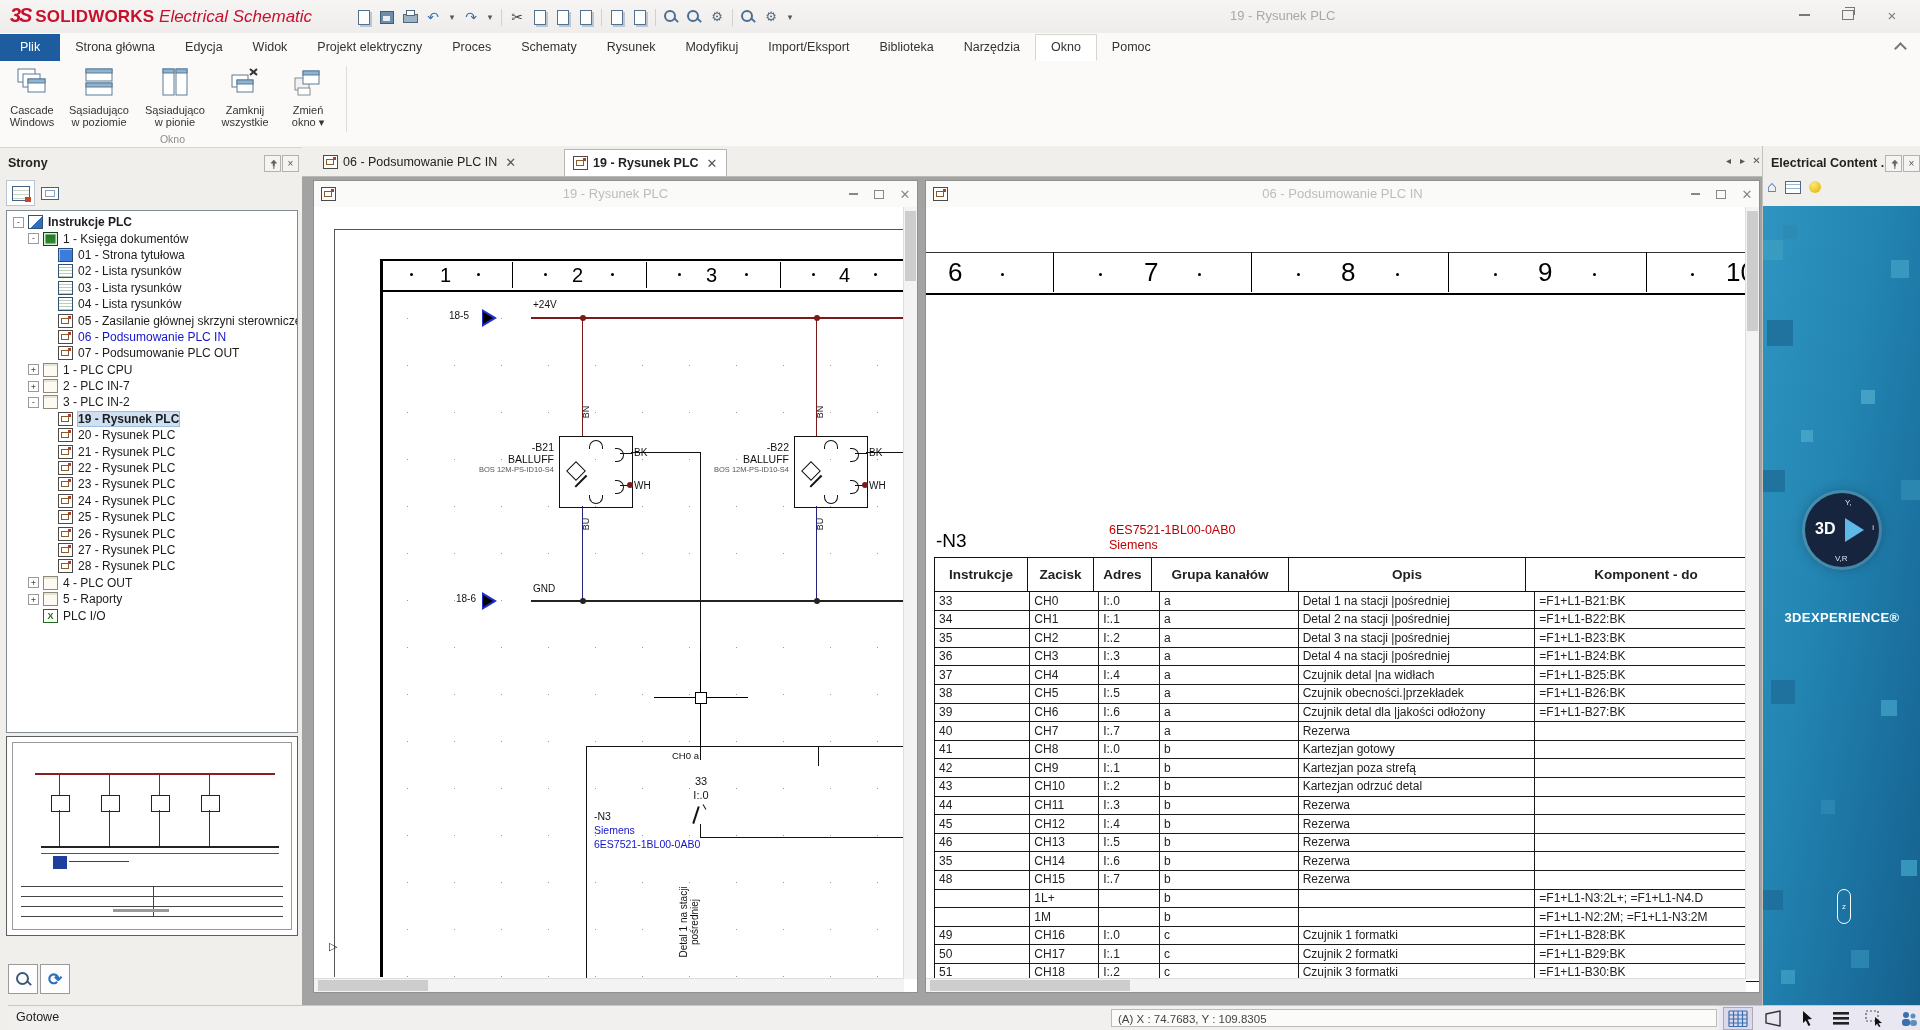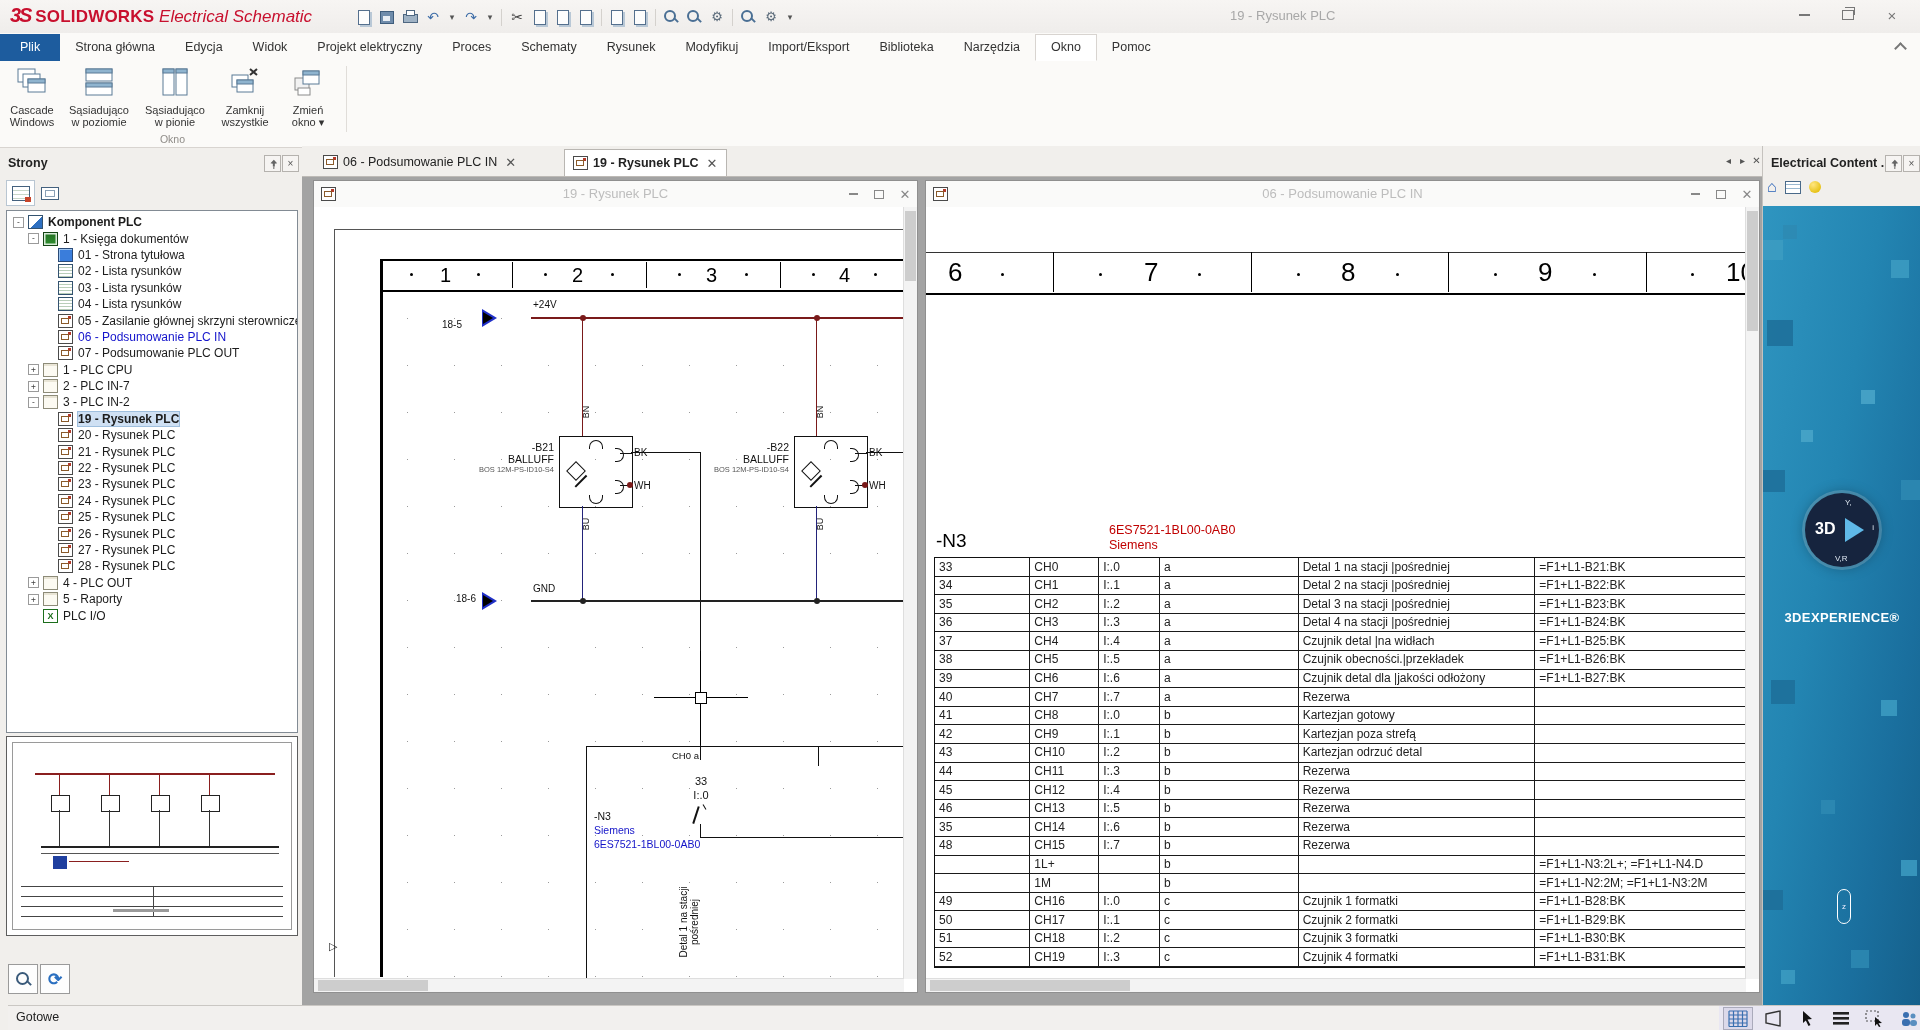--- a/index.html
+++ b/index.html
@@ -306,21 +306,21 @@
       </span>
     <span class="tbtn" style="left:29px;border-color:transparent;background:transparent;">
         <span class="tb-frame"></span>
       </span>
   </div>
   <div id="tree">
 
       <div class="titem root" style="padding-left: 6px;">
         <span class="exp">-</span>
         <span class="ic icon-project"></span>
-        <span class="tlabel">Komponent PLC</span>
+        <span class="tlabel">Instrukcje PLC</span>
       </div>
 
       <div class="titem" style="padding-left: 21px;">
         <span class="exp">-</span>
         <span class="ic icon-book"></span>
         <span class="tlabel">1 - Księga dokumentów</span>
       </div>
 
       <div class="titem" style="padding-left: 36px;">
         <span class="exp" style="visibility: hidden;"></span>
@@ -544,21 +544,21 @@
         <div class="rdot" style="left:230px;top:66px;"></div>
           <div class="rdot" style="left:297px;top:66px;"></div>
         <div class="rdot" style="left:364px;top:66px;"></div>
           <div class="rdot" style="left:431px;top:66px;"></div>
         <div class="rdot" style="left:498px;top:66px;"></div>
           <div class="rdot" style="left:560px;top:66px;"></div>
         <div class="abs" style="left:66px;top:52px;width:2.5px;height:718px;background:#000;"></div>
 
         <div class="abs" style="left:70px;top:88px;right:13px;bottom:13px;background-image:radial-gradient(#9a9a9a 0.8px,transparent 0.9px);background-size:47px 47px;"></div>
 
-        <span class="abs cad" style="left:128px;top:112px;width:34px;text-align:left;">18-5</span>
+        <span class="abs cad" style="left:128px;top:103px;width:34px;text-align:center;">18-5</span>
         <span class="mk" style="left:168px;top:102px;"></span>
         <span class="abs cad" style="left:219px;top:92px;">+24V</span>
         <div class="wire" style="left:217px;top:110px;width:386px;height:1.6px;background:#7a1a1a;"></div>
         <div class="dotj" style="left:266px;top:108px;background:#7a1a1a;"></div>
         <div class="dotj" style="left:500px;top:108px;background:#7a1a1a;"></div>
         <div class="wire" style="left:268px;top:111px;width:1.4px;height:118px;background:#7a1a1a;"></div>
         <div class="wire" style="left:502px;top:111px;width:1.4px;height:118px;background:#7a1a1a;"></div>
         <span class="abs cad rot90" style="left:266px;top:200px;font-size:9px;">BN</span>
         <span class="abs cad rot90" style="left:500px;top:200px;font-size:9px;">BN</span>
 
@@ -678,20 +678,28 @@
         <div class="rdot" style="left:470px;top:66px;"></div>
           <div class="rdot" style="left:568px;top:66px;"></div>
         <div class="rdot" style="left:667px;top:66px;"></div>
           <div class="rdot" style="left:765px;top:66px;"></div>
 
         <span class="abs" style="left:10px;top:323px;font-size:19px;color:#000;">-N3</span>
         <span class="abs" style="left:183px;top:316px;font-size:12.5px;color:#c00000;">6ES7521-1BL00-0AB0</span>
         <span class="abs" style="left:183px;top:331px;font-size:12.5px;color:#c00000;">Siemens</span>
 
         <div id="ptable">
+          <div class="phead">
+            <span class="cc0">Instrukcje</span>
+            <span class="cc1">Zacisk</span>
+            <span class="cc2">Adres</span>
+            <span class="cc3">Grupa kanałów</span>
+            <span class="cc4">Opis</span>
+            <span class="cc5">Komponent - do</span>
+          </div>
           <div>
 
               <div class="trow">
                 <span class="cc0">33</span>
                 <span class="cc1">CH0</span>
                 <span class="cc2">I:.0</span>
                 <span class="cc3">a</span>
                 <span class="cc4">Detal 1 na stacji |pośredniej</span>
                 <span class="cc5">=F1+L1-B21:BK</span>
               </div>
@@ -935,20 +943,21 @@
         <span class="li">i</span>
         <span class="lv">V,R</span>
       </div>
       <div id="brand3dx">3DEXPERIENCE®</div>
       <div id="bluepill">z</div>
     </div>
   </div>
 
   <div id="statusbar">
     <span id="status-left">Gotowe</span>
+    <div id="coordbox">(A) X : 74.7683, Y : 109.8305</div>
     <div id="status-icons">
       <span class="sbtn pressed">
         <svg width="20" height="17" viewBox="0 0 20 17">
             <g stroke="#3a6fb0" stroke-width="1.2">
               <path d="M1 1 H19 M1 5 H19 M1 9 H19 M1 13 H19 M1 16.5 H19"></path>
               <path d="M1 1 V16.5 M5.5 1 V16.5 M10 1 V16.5 M14.5 1 V16.5 M19 1 V16.5"></path>
             </g>
           </svg>
       </span>
       <span class="sbtn">

